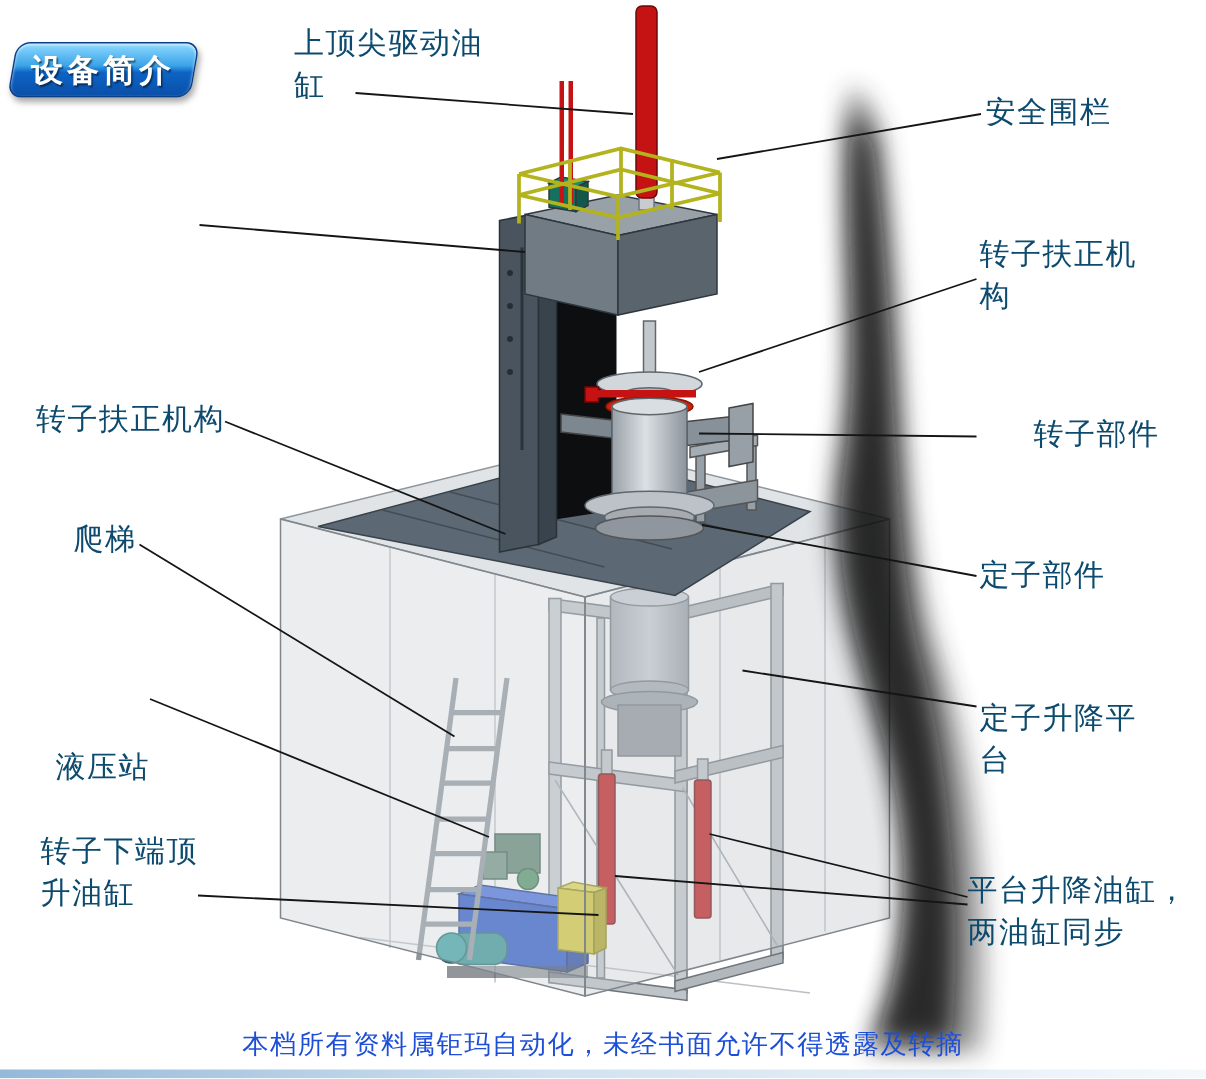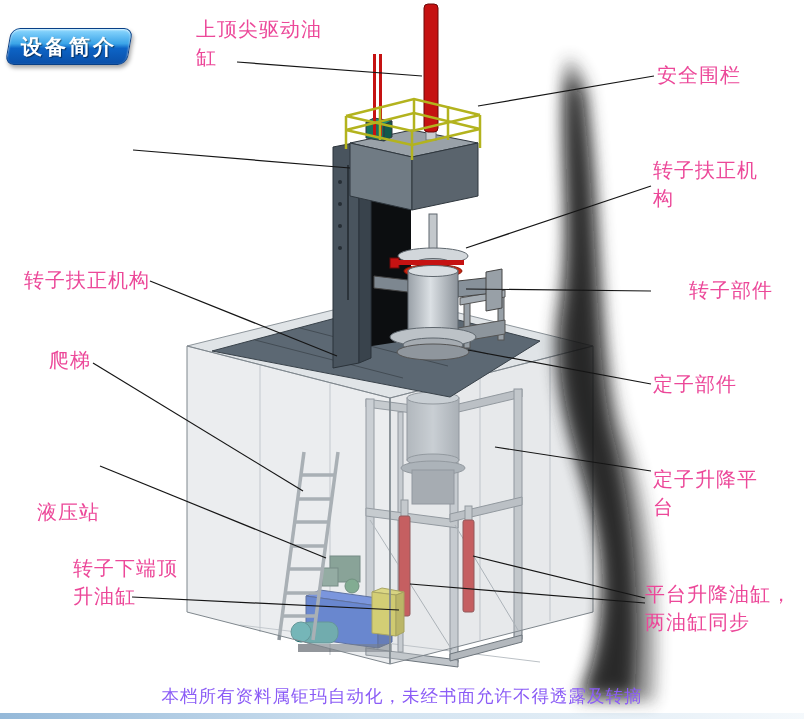--- a/index.html
+++ b/index.html
@@ -7,34 +7,34 @@
   .stage { position:relative; width:804px; height:719px; background:#ffffff; overflow:hidden; }
   .layer { position:absolute; left:0; top:0; width:804px; height:719px; }
   svg { display:block; }
 
   .callout {
     position:absolute;
     font-family:"Liberation Serif", serif;
     font-size:20px;
     line-height:1.38;
     letter-spacing:1px;
-    color:#ec4899;
+    color:#0c4a6e;
     z-index:30;
   }
   .lbl-top-cylinder      { left:196px; top:16px;  width:130px; }
   .lbl-safety-fence      { left:657px; top:62px;  width:130px; }
   .lbl-centering-cyl     { left:24px;  top:111px; width:110px; }
   .lbl-rotor-centering   { left:653px; top:157px; width:110px; }
   .lbl-antislip          { left:24px;  top:267px; width:150px; }
   .lbl-rotor-part        { left:653px; top:277px; width:120px;text-align:right; }
   .lbl-ladder            { left:49px;  top:347px; width:70px;  }
   .lbl-stator-part       { left:653px; top:371px; width:120px; }
   .lbl-hydraulic         { left:37px;  top:451px; width:90px;margin-top:48px;  }
   .lbl-stator-platform   { left:653px; top:466px; width:110px; }
-  .lbl-rotor-jack        { left:27px;  top:555px; width:110px;margin-left:46px; }
+  .lbl-rotor-jack        { left:27px;  top:555px; width:110px; }
   .lbl-platform-cyl      { left:645px; top:581px; width:152px; }
 
   .badge {
     position:absolute; left:8px; top:28px; width:122px; height:37px;
     z-index:40;
     display:flex; align-items:center; justify-content:center;
     background:linear-gradient(180deg,#8ed9ff 0%,#3ba4e8 42%,#0d64c6 55%,#0a4fa8 100%);
     border:1px solid #083f86;
     border-radius:9px;
     transform:skewX(-10deg);
@@ -44,21 +44,21 @@
     transform:skewX(10deg);
     color:#ffffff; font-weight:bold; font-size:21px; letter-spacing:3px;
     font-family:"Liberation Serif", serif;
     text-shadow:1px 1px 1px rgba(0,0,0,0.5);
   }
 
   .footer {
     position:absolute; left:0; top:684px; width:804px;
     text-align:center;
     font-family:"Liberation Serif", serif;
-    font-size:17.5px; color:#8b5cf6; letter-spacing:1px;
+    font-size:17.5px; color:#1d4ed8; letter-spacing:1px;
     z-index:35;
   }
   .bottom-strip {
     position:absolute; left:0; top:713px; width:804px; height:6px; z-index:5;
     background:linear-gradient(90deg,#7aa7cf 0%, #c4daec 45%, #f2f7fb 100%);
     opacity:0.8;
   }
 </style>
 </head>
 <body>

